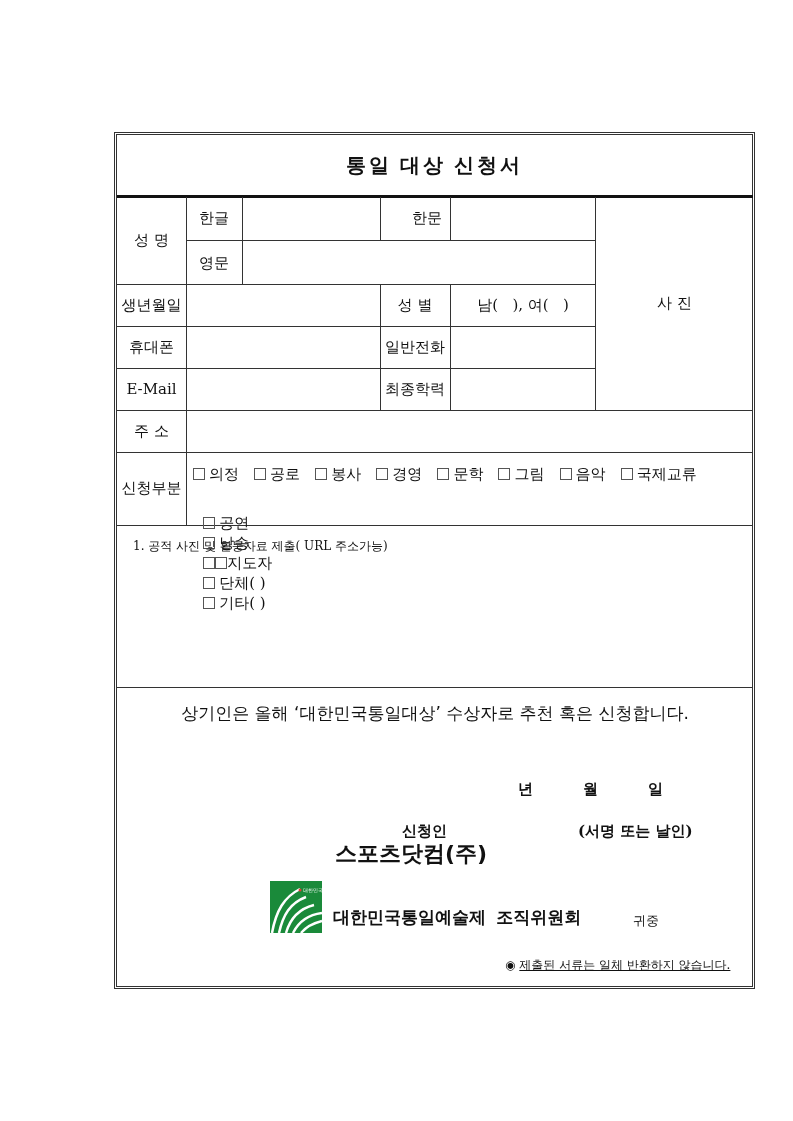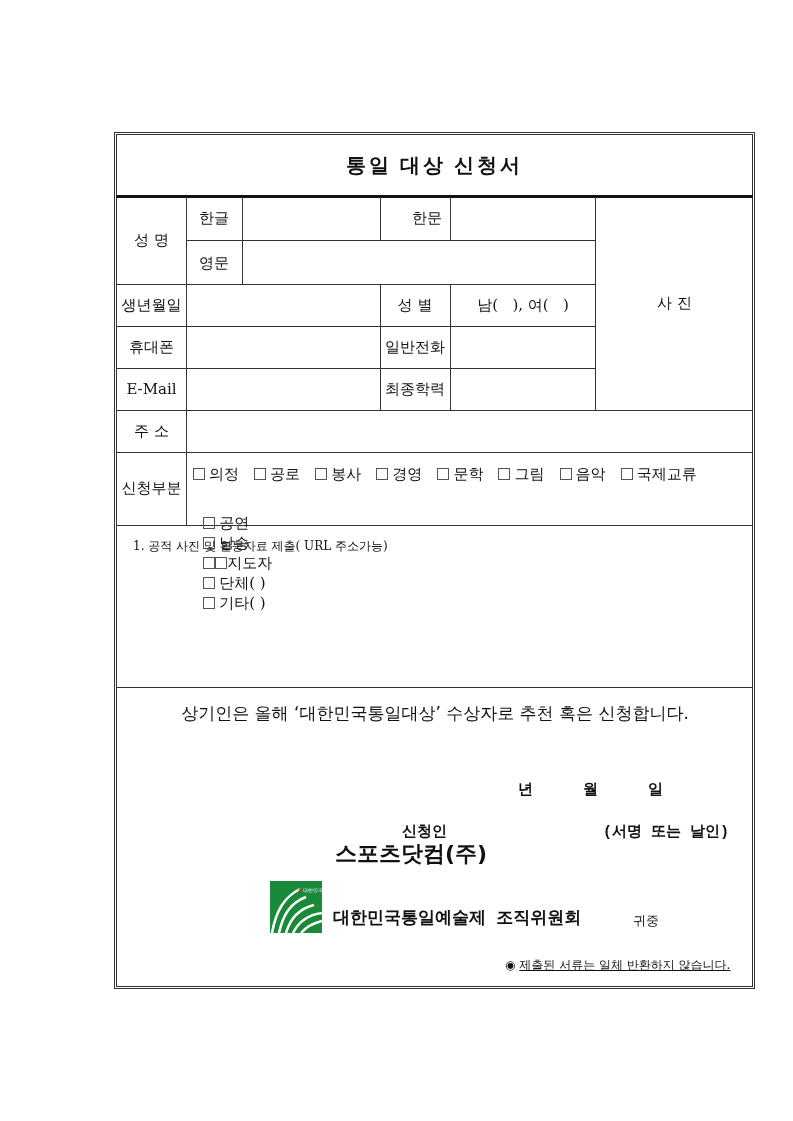--- a/index.html
+++ b/index.html
@@ -99,21 +99,21 @@
   <div>1. 공적 사진 및 활동자료 제출( URL 주소가능)</div>
 </div>
 
 <div class="cell declaration" style="left:117px; top:698px; width:636px; height:30px;">상기인은 올해 ‘대한민국통일대상’ 수상자로 추천 혹은 신청합니다.</div>
 
 <div class="abs bold" style="left:518px; top:780px;">년</div>
 <div class="abs bold" style="left:583px; top:780px;">월</div>
 <div class="abs bold" style="left:648px; top:780px;">일</div>
 
 <div class="abs bold" style="left:402px; top:822px;text-align:right;">신청인</div>
-<div class="abs bold" style="left:603px; top:822px;font-family:Liberation Mono, monospace;">(서명 또는 날인)</div>
+<div class="abs bold" style="left:578px; top:822px;">(서명 또는 날인)</div>
 
 <div class="abs logo" style="left:270px; top:881px; width:52px; height:52px;">
   <svg width="52" height="52" viewBox="0 0 52 52">
     <rect width="52" height="52" fill="#1a8a3a"></rect>
     <path d="M2 52 C 6 30, 14 16, 30 8" stroke="#fff" stroke-width="2.5" fill="none"></path>
     <path d="M9 52 C 13 34, 20 22, 36 16" stroke="#fff" stroke-width="2.5" fill="none"></path>
     <path d="M16 52 C 20 38, 28 28, 44 24" stroke="#fff" stroke-width="2.5" fill="none"></path>
     <path d="M23 52 C 28 42, 36 34, 52 32" stroke="#fff" stroke-width="2.5" fill="none"></path>
     <path d="M31 52 C 36 46, 44 42, 52 40" stroke="#fff" stroke-width="2.5" fill="none"></path>
     <circle cx="30" cy="9" r="1.5" fill="#e53935"></circle>

